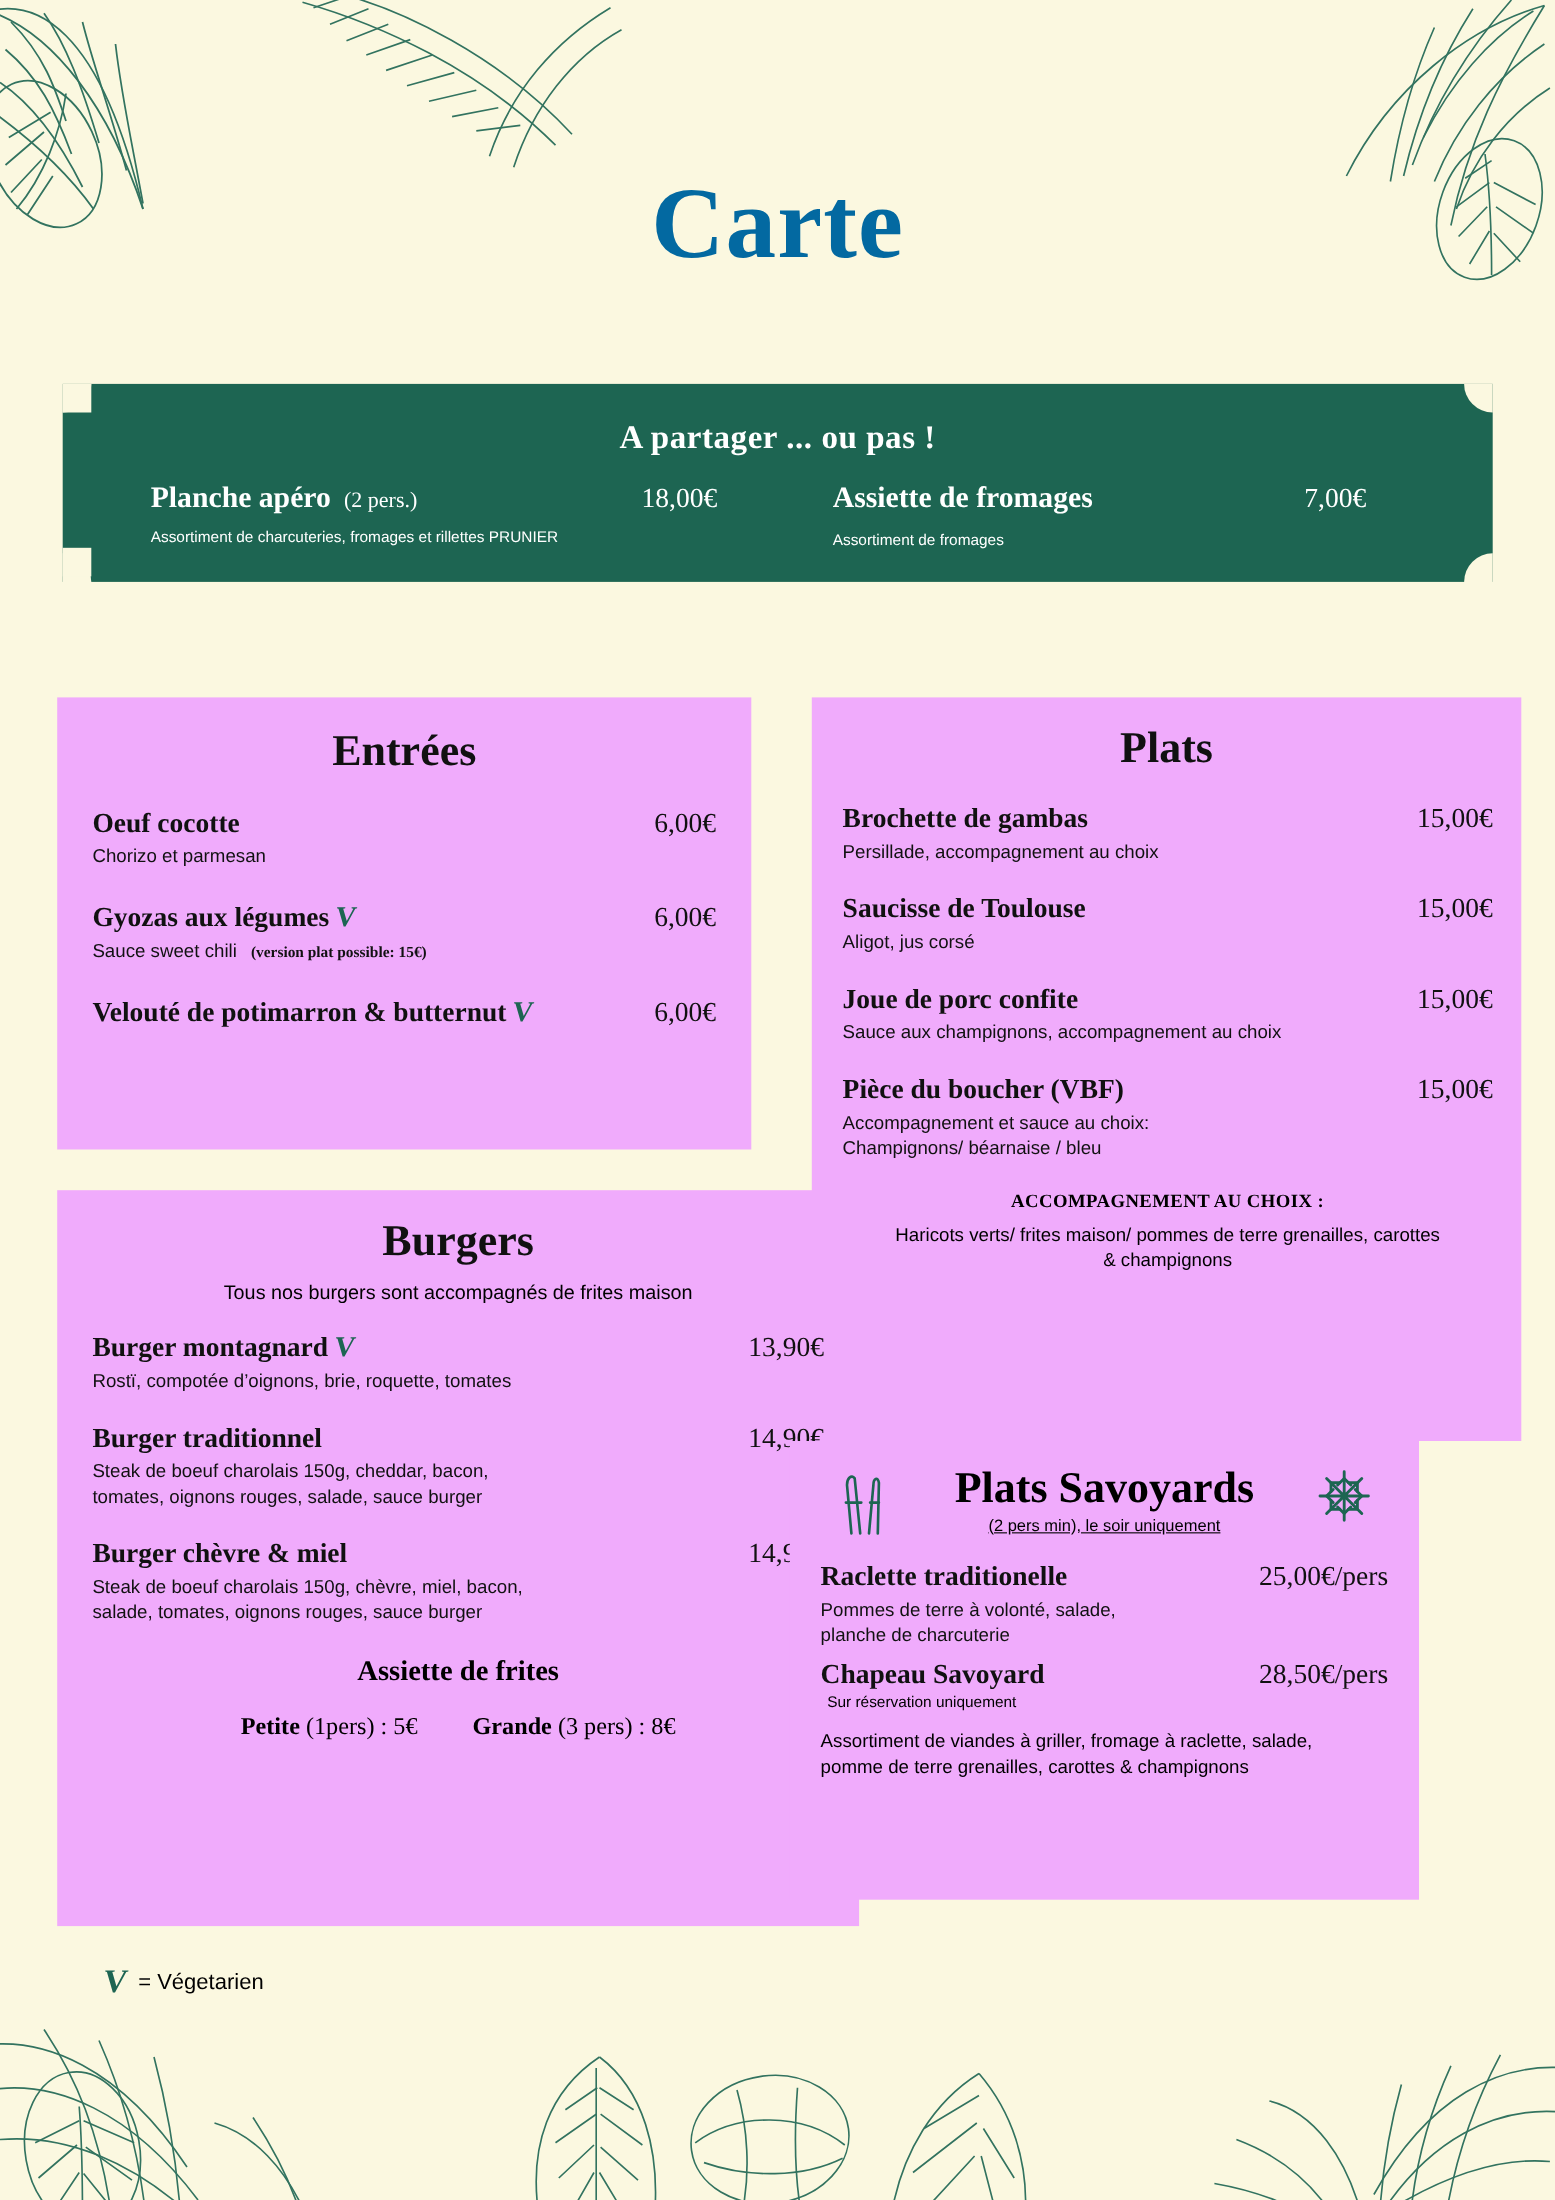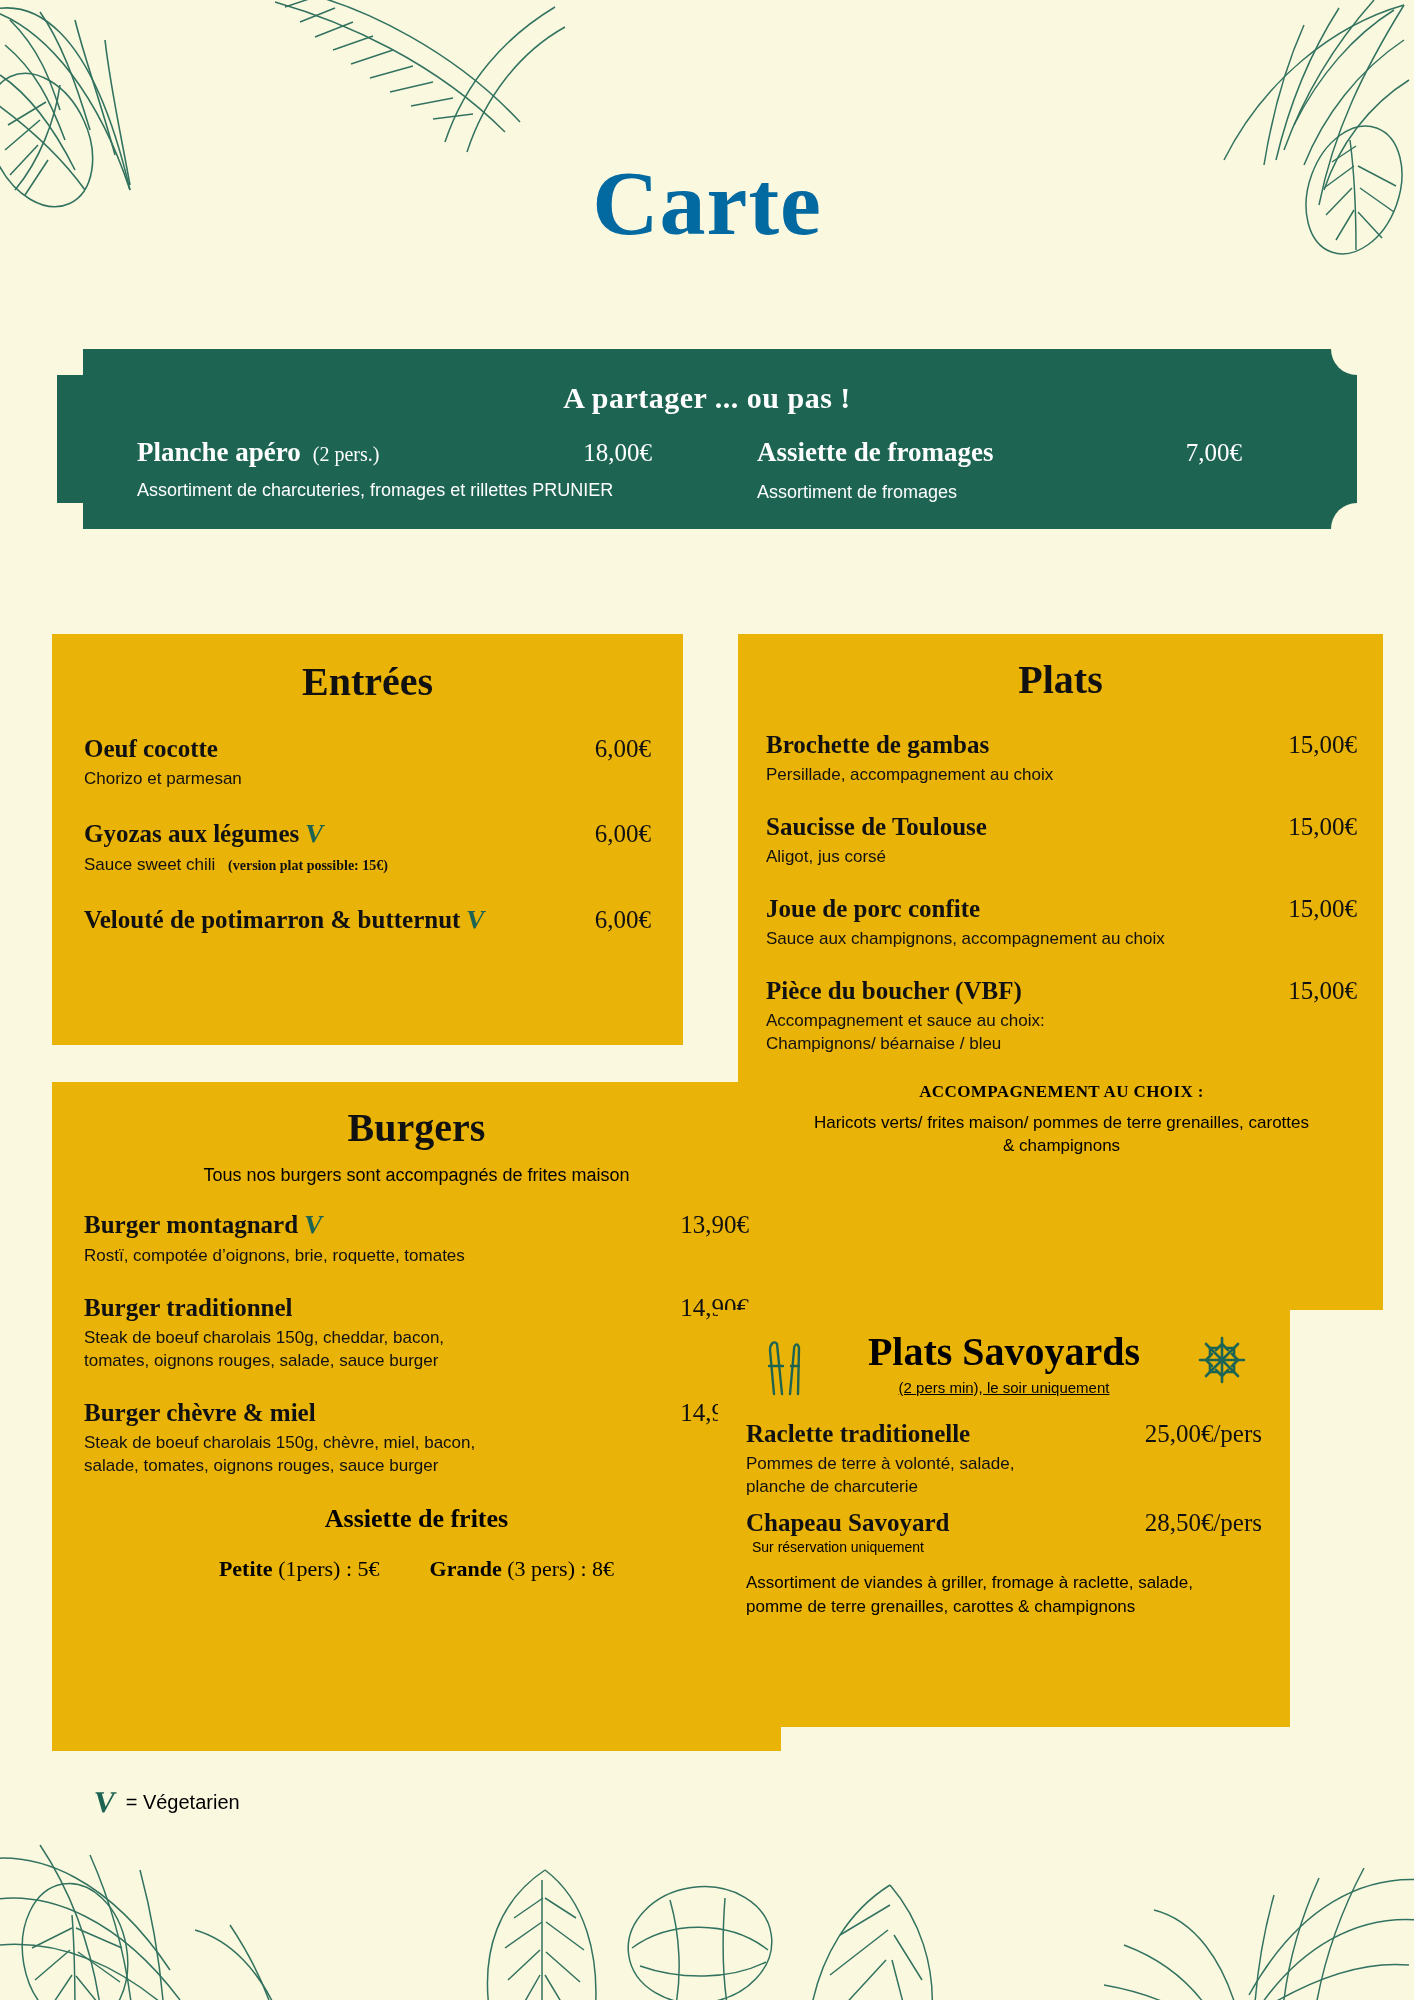--- a/index.html
+++ b/index.html
@@ -102,30 +102,30 @@
     margin-left: 12px;
   }
   .share-price {
     font-family: "Liberation Serif", serif;
     font-size: 25px;
     margin-left: auto;
     padding-right: 45px;
   }
   .share-col.right .share-price { padding-right: 75px; }
   .share-desc {
-    font-size: 18px;
+    font-size: 14px;
     margin-top: 12px;
     font-family: "Liberation Sans", sans-serif;
   }
   .share-col.right .share-desc { margin-top: 14px; }
 
   
   .card {
     position: absolute;
-    background: #eab308;
+    background: #f0abfc;
   }
   .card-title {
     text-align: center;
     font-family: "Liberation Serif", serif;
     font-weight: bold;
     font-size: 40px;
     color: #111;
   }
   .item { position: relative; }
   .item-head {

